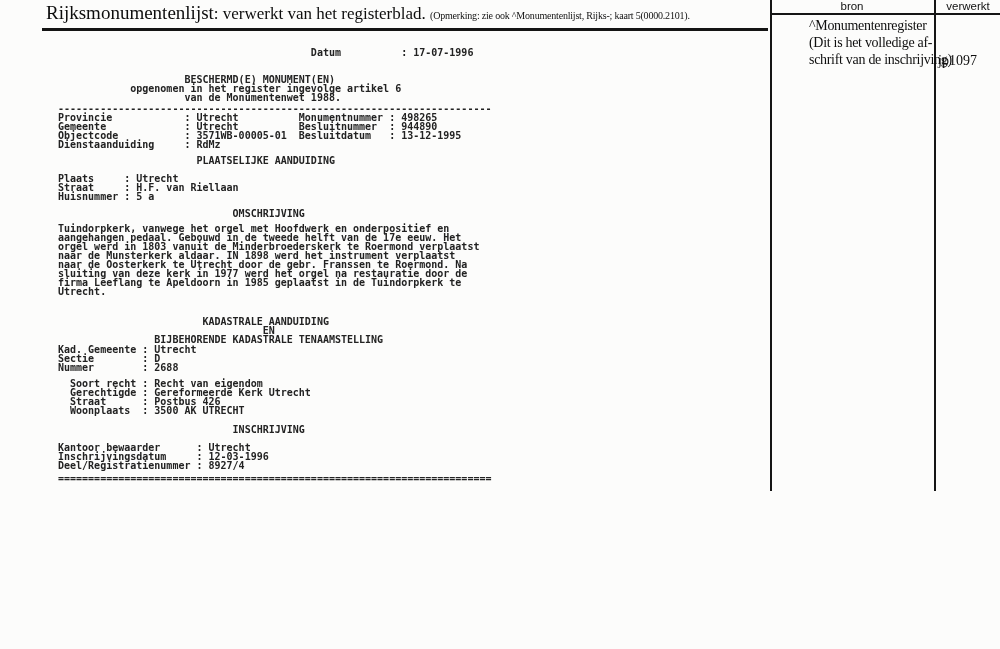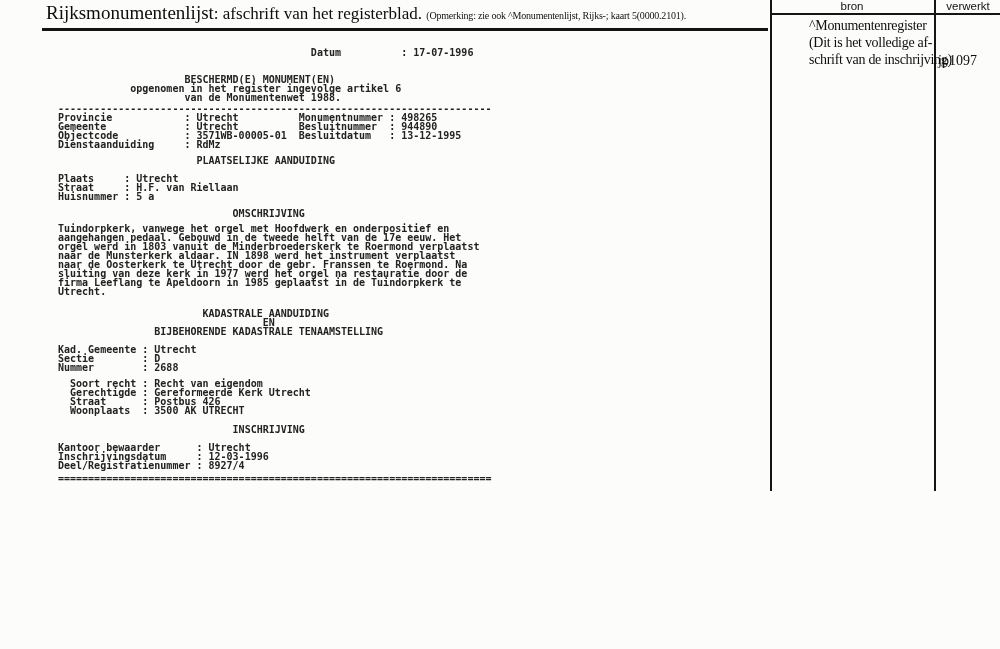--- a/index.html
+++ b/index.html
@@ -62,21 +62,21 @@
   .panel-verwerkt-text {
     position: absolute; left: 938px; top: 53px; width: 60px;
     font-family: Liberation Serif, serif;
     font-size: 14px; color: #0f0f0f;
   }
 </style>
 </head>
 <body>
 
 <div class="titlebar">
-  <span class="title-main">Rijksmonumentenlijst</span><span class="title-sub">: afschrift van het registerblad. </span><span class="title-note">(Opmerking: zie ook ^Monumentenlijst, Rijks-; kaart 5(0000.2101).</span>
+  <span class="title-main">Rijksmonumentenlijst</span><span class="title-sub">: verwerkt van het registerblad. </span><span class="title-note">(Opmerking: zie ook ^Monumentenlijst, Rijks-; kaart 5(0000.2101).</span>
 </div>
 <div class="title-rule"></div>
 
 <div>
   <pre class="doc-line" style="top:48px">                                          Datum          : 17-07-1996</pre>
   <pre class="doc-line" style="top:75px">                     BESCHERMD(E) MONUMENT(EN)
             opgenomen in het register ingevolge artikel 6
                      van de Monumentenwet 1988.</pre>
   <pre class="doc-line" style="top:104px">------------------------------------------------------------------------</pre>
   <pre class="doc-line" style="top:113px">Provincie            : Utrecht          Monumentnummer : 498265
@@ -89,21 +89,21 @@
 Huisnummer : 5 a</pre>
   <pre class="doc-line" style="top:209px">                             OMSCHRIJVING</pre>
   <pre class="doc-line" style="top:224px">Tuindorpkerk, vanwege het orgel met Hoofdwerk en onderpositief en
 aangehangen pedaal. Gebouwd in de tweede helft van de 17e eeuw. Het
 orgel werd in 1803 vanuit de Minderbroederskerk te Roermond verplaatst
 naar de Munsterkerk aldaar. IN 1898 werd het instrument verplaatst
 naar de Oosterkerk te Utrecht door de gebr. Franssen te Roermond. Na
 sluiting van deze kerk in 1977 werd het orgel na restauratie door de
 firma Leeflang te Apeldoorn in 1985 geplaatst in de Tuindorpkerk te
 Utrecht.</pre>
-  <pre class="doc-line" style="top:309px">                        KADASTRALE AANDUIDING
+  <pre class="doc-line" style="top:317px">                        KADASTRALE AANDUIDING
                                   EN
                 BIJBEHORENDE KADASTRALE TENAAMSTELLING</pre>
   <pre class="doc-line" style="top:345px">Kad. Gemeente : Utrecht
 Sectie        : D
 Nummer        : 2688</pre>
   <pre class="doc-line" style="top:379px">  Soort recht : Recht van eigendom
   Gerechtigde : Gereformeerde Kerk Utrecht
   Straat      : Postbus 426
   Woonplaats  : 3500 AK UTRECHT</pre>
   <pre class="doc-line" style="top:425px">                             INSCHRIJVING</pre>

